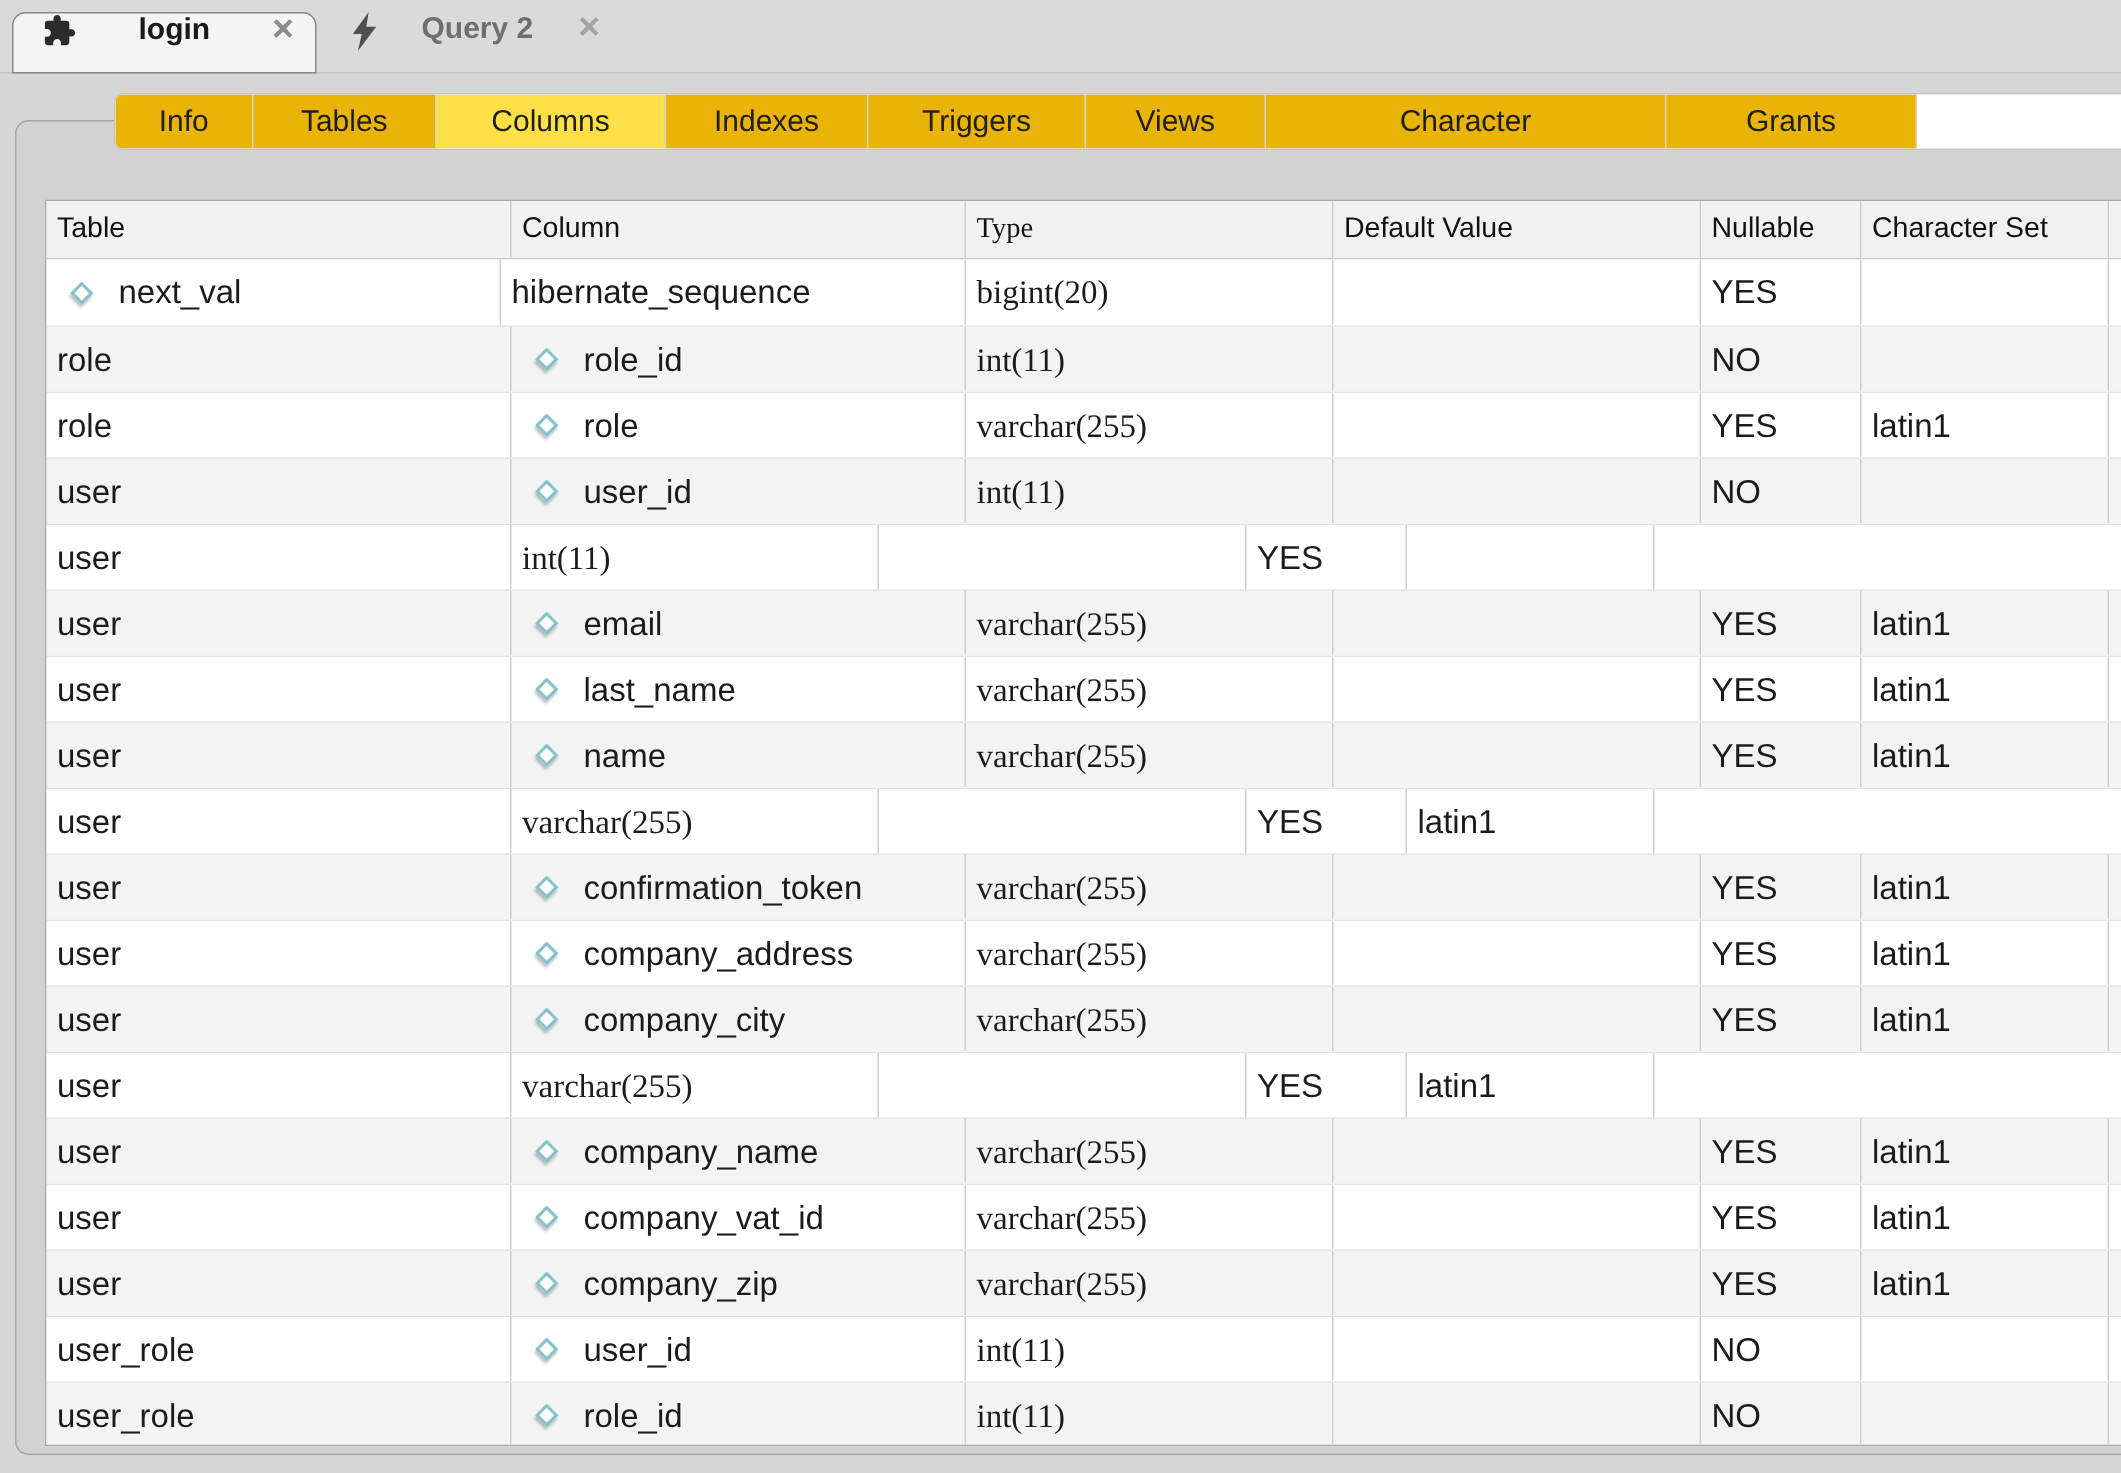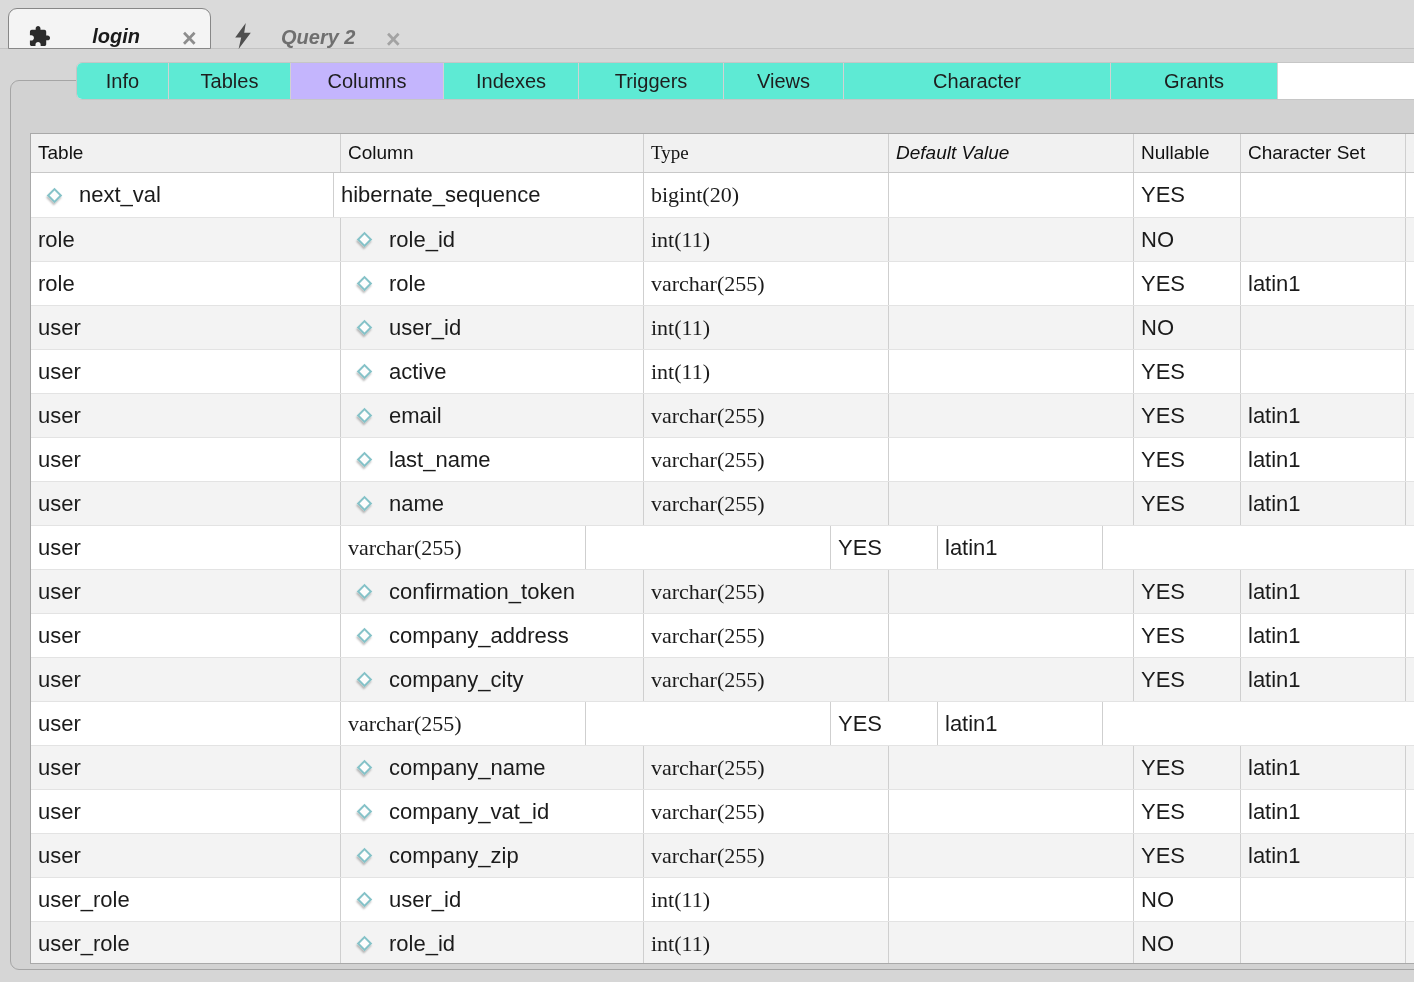--- a/index.html
+++ b/index.html
@@ -13,21 +13,21 @@
   }
 
   
   .tabstrip {
     position:absolute; top:0; left:0; right:0; height:49px;
     background:#dadada;
     border-bottom:1px solid #c2c2c2;
   }
   .wtab {
     position:absolute; top:8px; height:41px;
-    display:flex; align-items:flex-end;font-style:italic;
+    display:flex; align-items:flex-start;
   }
   .wtab.active {
     left:8px; width:203px;
     background:#f4f4f4;
     border:1px solid #878787;
     border-radius:9px 9px 0 0;
     z-index:3;
   }
   .wtab.inactive { left:214px; width:215px; }
   .wtab .tab-icon { flex:none; margin-left:19px; }
@@ -58,23 +58,23 @@
     background:#ffffff;
     border:1px solid #c6c6c6;
     border-radius:6px 0 0 6px;
     overflow:hidden;
     z-index:2;
   }
   .segment {
     display:flex; align-items:center; justify-content:center;
     border-right:1px solid #d2d2d2;
     font-size:20px; color:#1e1e1e;
-    background:#5eead4;
-  }
-  .segment.selected { background:#c4b5fd; }
+    background:#eab308;
+  }
+  .segment.selected { background:#fde047; }
   .segment:nth-child(1){ width:92px; }
   .segment:nth-child(2){ width:122px; }
   .segment:nth-child(3){ width:153px; }
   .segment:nth-child(4){ width:135px; }
   .segment:nth-child(5){ width:145px; }
   .segment:nth-child(6){ width:120px; }
   .segment:nth-child(7){ width:267px; }
   .segment:nth-child(8){ width:167px; }
   .segment:nth-child(9){ width:127px; }
   .segment-filler { flex:1; background:#ffffff; }
@@ -95,21 +95,21 @@
   }
   .th, .td {
     border-right:1px solid #cfcfcf;
     padding-left:7px;
     display:flex; align-items:center;
     overflow:hidden; white-space:nowrap;
   }
   .c-table    { width:310px; }
   .c-column   { width:303px; }
   .c-type     { width:245px;font-family:Liberation Serif, serif; }
-  .c-default  { width:245px;font-style:italic; }
+  .c-default  { width:245px; }
   .c-nullable { width:107px; }
   .c-charset  { width:165px; }
   .c-last     { flex:1; border-right:none; }
   .tbody { flex:1; display:flex; flex-direction:column; }
   .tr { display:flex; height:44px; flex:none; background:#ffffff; }
   .tr + .tr { border-top:1px solid #e3e3e3; }
   .tr:nth-child(even) { background:#f3f3f3; }
   .tr { font-size:22px; color:#1b1b1b; }
   .diamond {
     flex:none;
@@ -280,24 +280,20 @@
     <div class="td c-charset">
           <span></span>
         </div>
     <div class="td c-last"></div>
   </div>
 
   <div class="tr">
     <div class="td c-table">
           <span>user</span>
         </div>
-    <div class="td c-column">
-          <span class="diamond"></span>
-          <span>active</span>
-        </div>
     <div class="td c-type">
           <span>int(11)</span>
         </div>
     <div class="td c-default">
           <span></span>
         </div>
     <div class="td c-nullable">
           <span>YES</span>
         </div>
     <div class="td c-charset">

